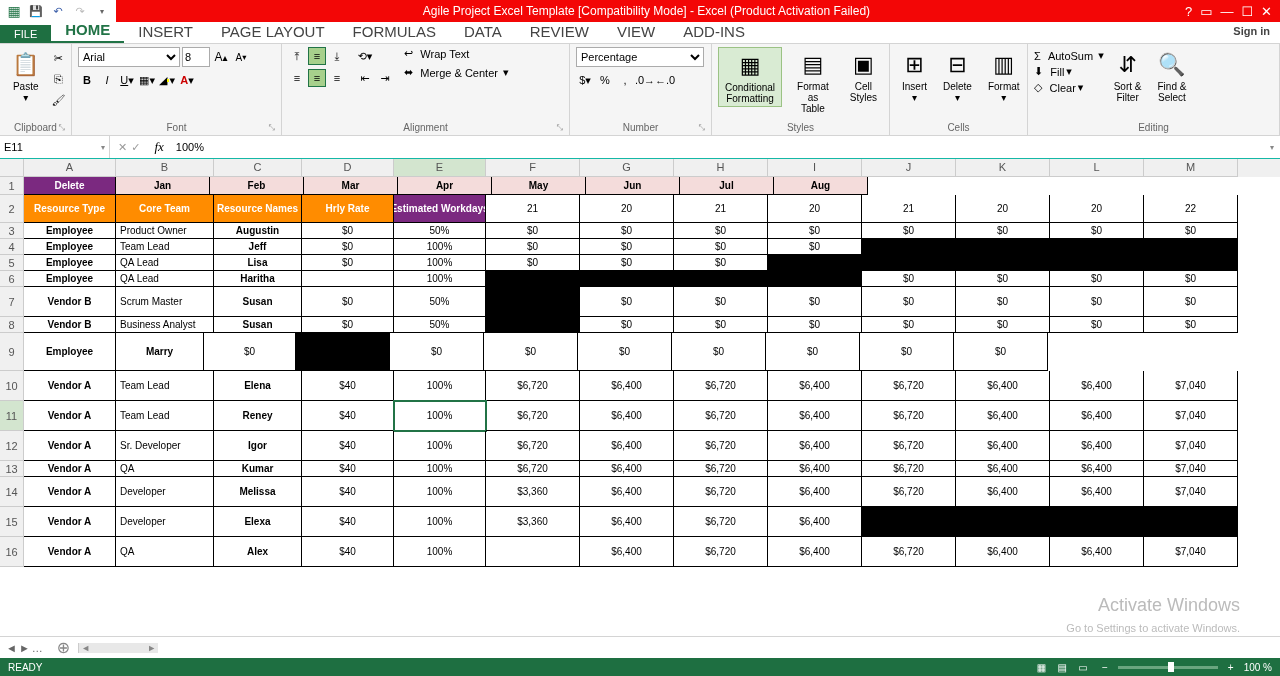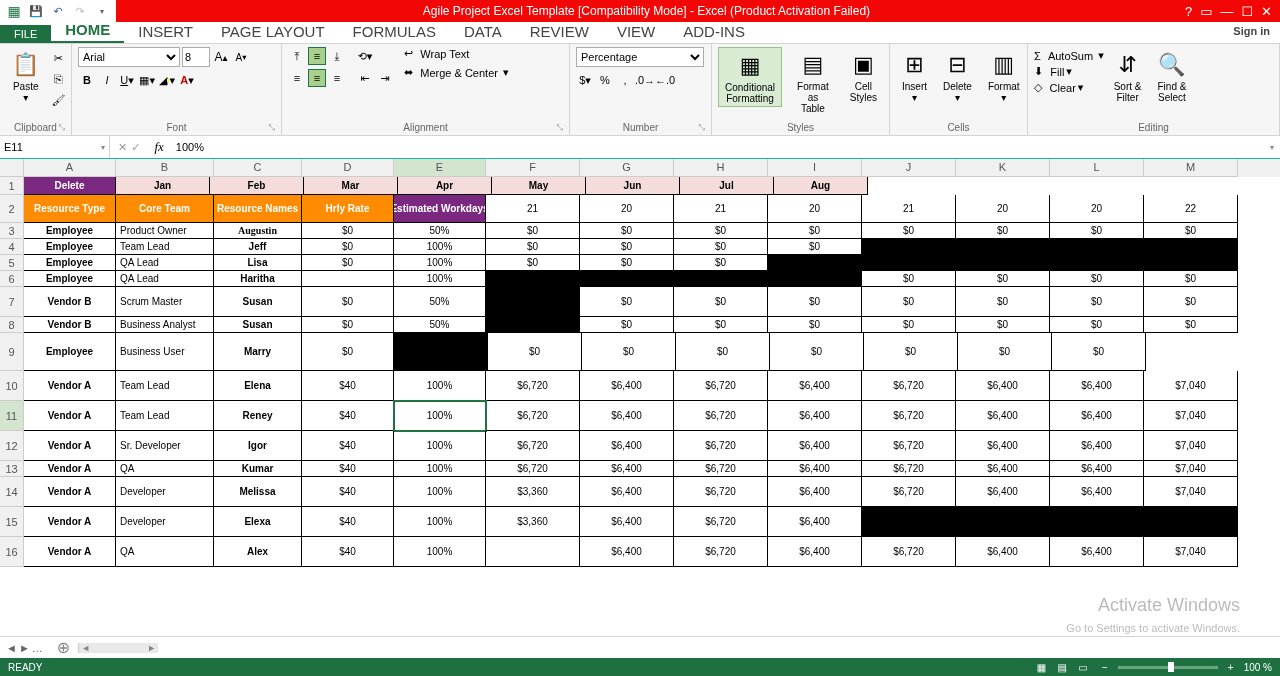--- a/index.html
+++ b/index.html
@@ -308,21 +308,21 @@
           <div class="cell c-center" style="width: 94px; height: 28px;">20</div>
           <div class="cell c-center" style="width: 94px; height: 28px;">20</div>
           <div class="cell c-center" style="width: 94px; height: 28px;">22</div>
         </div>
       </div>
       <div class="rowwrap">
         <div class="rh" style="height: 16px;">3</div>
         <div class="cells">
           <div class="cell c-center c-bold" style="width: 92px; height: 16px;">Employee</div>
           <div class="cell " style="width: 98px; height: 16px;">Product Owner</div>
-          <div class="cell c-center c-bold" style="width: 88px; height: 16px; font-family: Liberation Serif, serif;">Augustin</div>
+          <div class="cell c-center c-bold" style="width: 88px; height: 16px;">Augustin</div>
           <div class="cell c-center" style="width: 92px; height: 16px;">$0</div>
           <div class="cell c-center" style="width: 92px; height: 16px;">50%</div>
           <div class="cell c-center" style="width: 94px; height: 16px;">$0</div>
           <div class="cell c-center" style="width: 94px; height: 16px;">$0</div>
           <div class="cell c-center" style="width: 94px; height: 16px;">$0</div>
           <div class="cell c-center" style="width: 94px; height: 16px;">$0</div>
           <div class="cell c-center" style="width: 94px; height: 16px;">$0</div>
           <div class="cell c-center" style="width: 94px; height: 16px;">$0</div>
           <div class="cell c-center" style="width: 94px; height: 16px;">$0</div>
           <div class="cell c-center" style="width: 94px; height: 16px;">$0</div>
@@ -415,21 +415,20 @@
           <div class="cell c-center" style="width: 94px; height: 16px;">$0</div>
           <div class="cell c-center" style="width: 94px; height: 16px;">$0</div>
           <div class="cell c-center" style="width: 94px; height: 16px;">$0</div>
           <div class="cell c-center" style="width: 94px; height: 16px;">$0</div>
         </div>
       </div>
       <div class="rowwrap">
         <div class="rh" style="height: 38px;">9</div>
         <div class="cells">
           <div class="cell c-center c-bold" style="width: 92px; height: 38px;">Employee</div>
-          <div class="cell " style="width: 98px; height: 38px;">Business User</div>
           <div class="cell c-center c-bold" style="width: 88px; height: 38px;">Marry</div>
           <div class="cell c-center" style="width: 92px; height: 38px;">$0</div>
           <div class="cell c-black" style="width: 94px; height: 38px;"></div>
           <div class="cell c-center" style="width: 94px; height: 38px;">$0</div>
           <div class="cell c-center" style="width: 94px; height: 38px;">$0</div>
           <div class="cell c-center" style="width: 94px; height: 38px;">$0</div>
           <div class="cell c-center" style="width: 94px; height: 38px;">$0</div>
           <div class="cell c-center" style="width: 94px; height: 38px;">$0</div>
           <div class="cell c-center" style="width: 94px; height: 38px;">$0</div>
           <div class="cell c-center" style="width: 94px; height: 38px;">$0</div>

